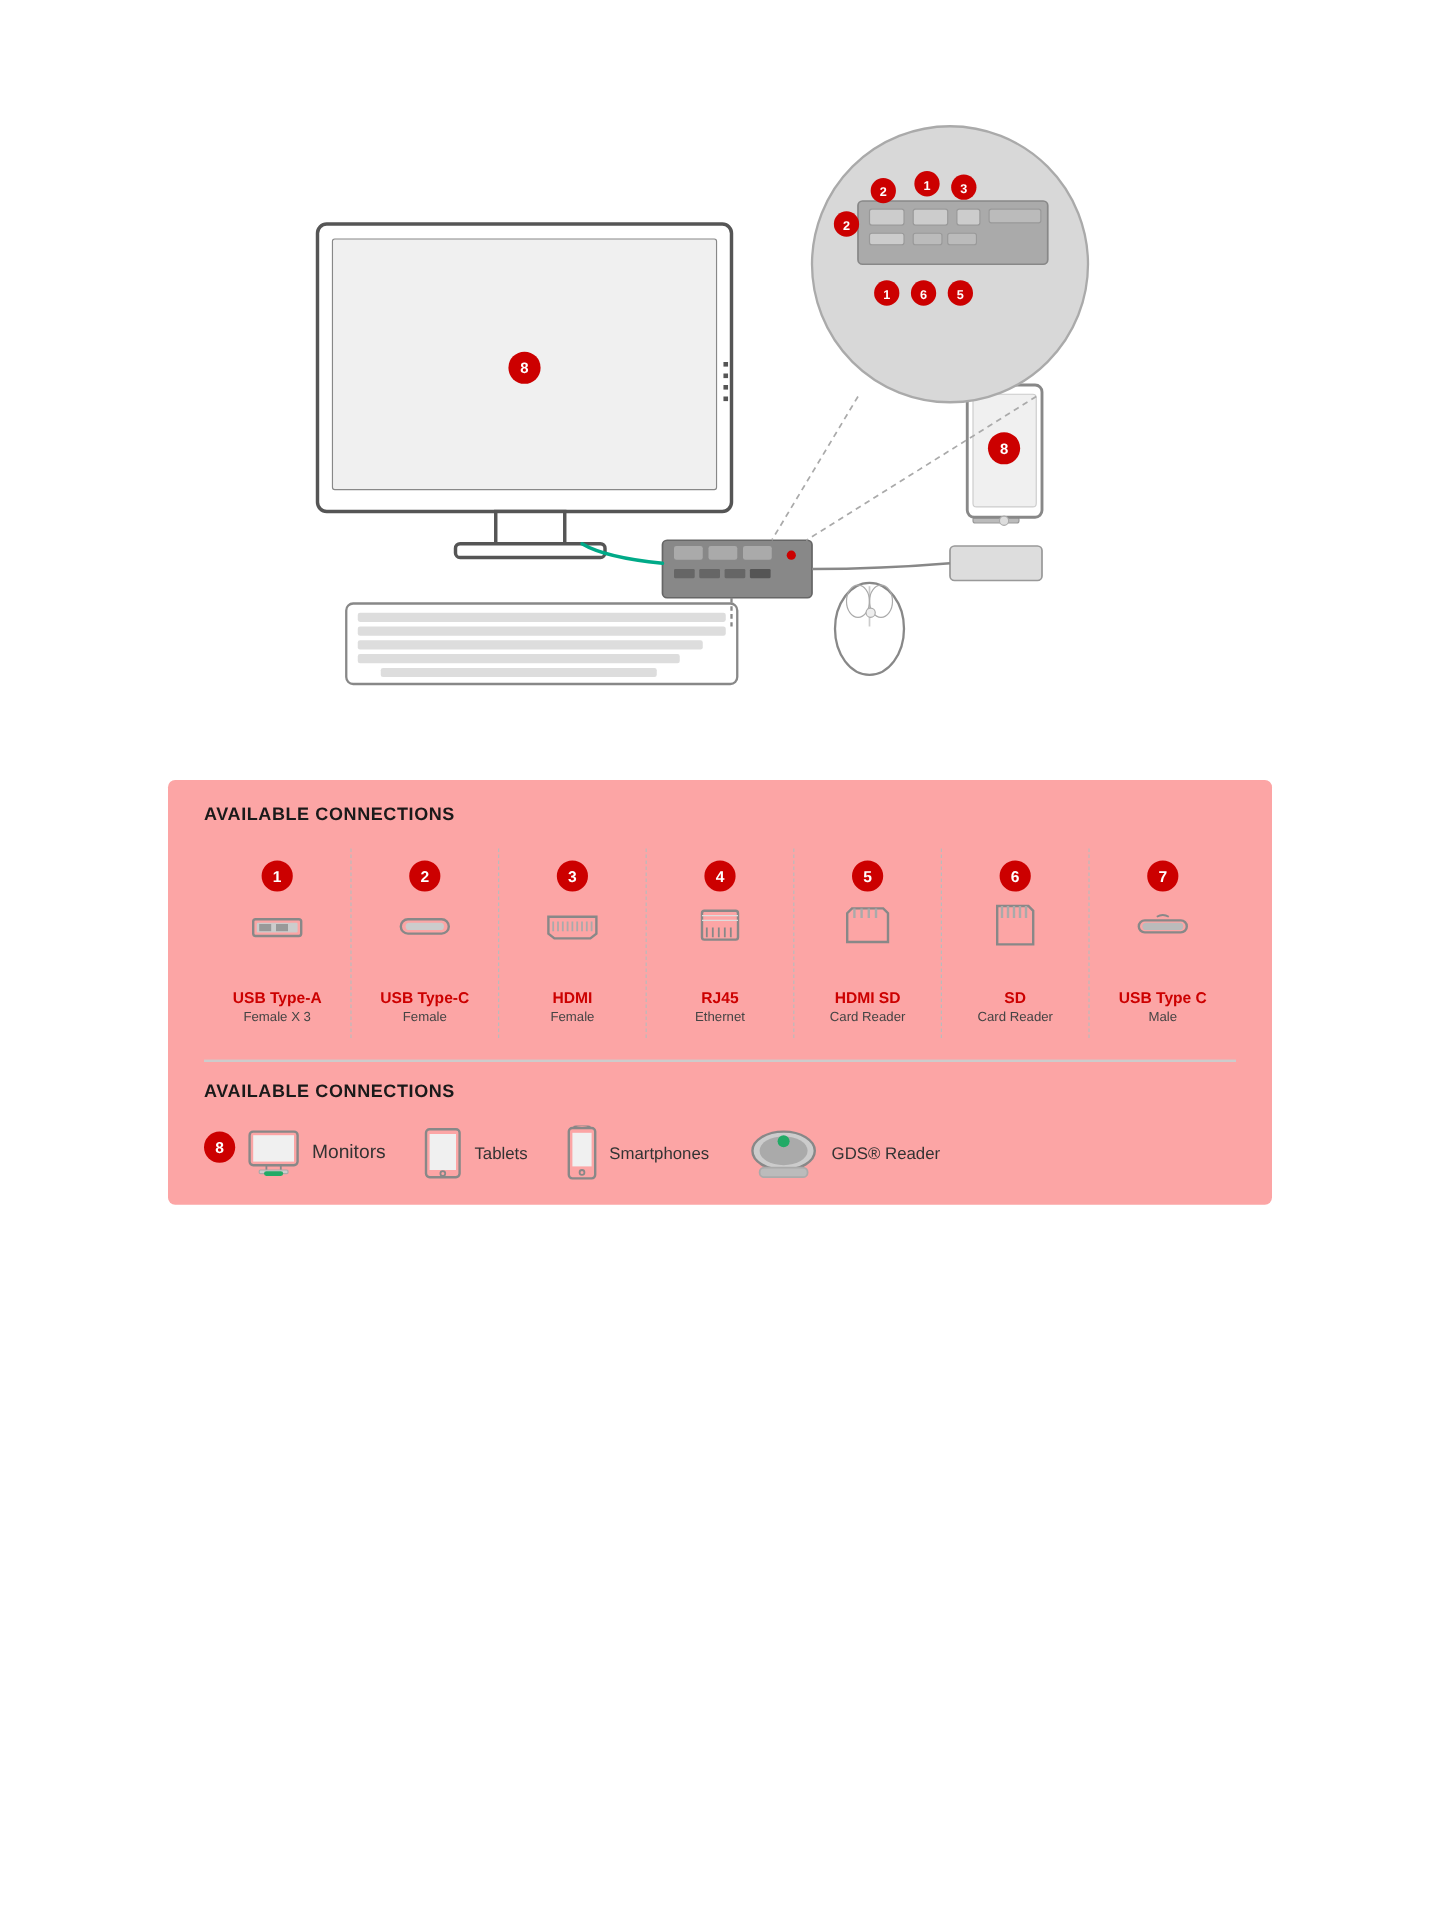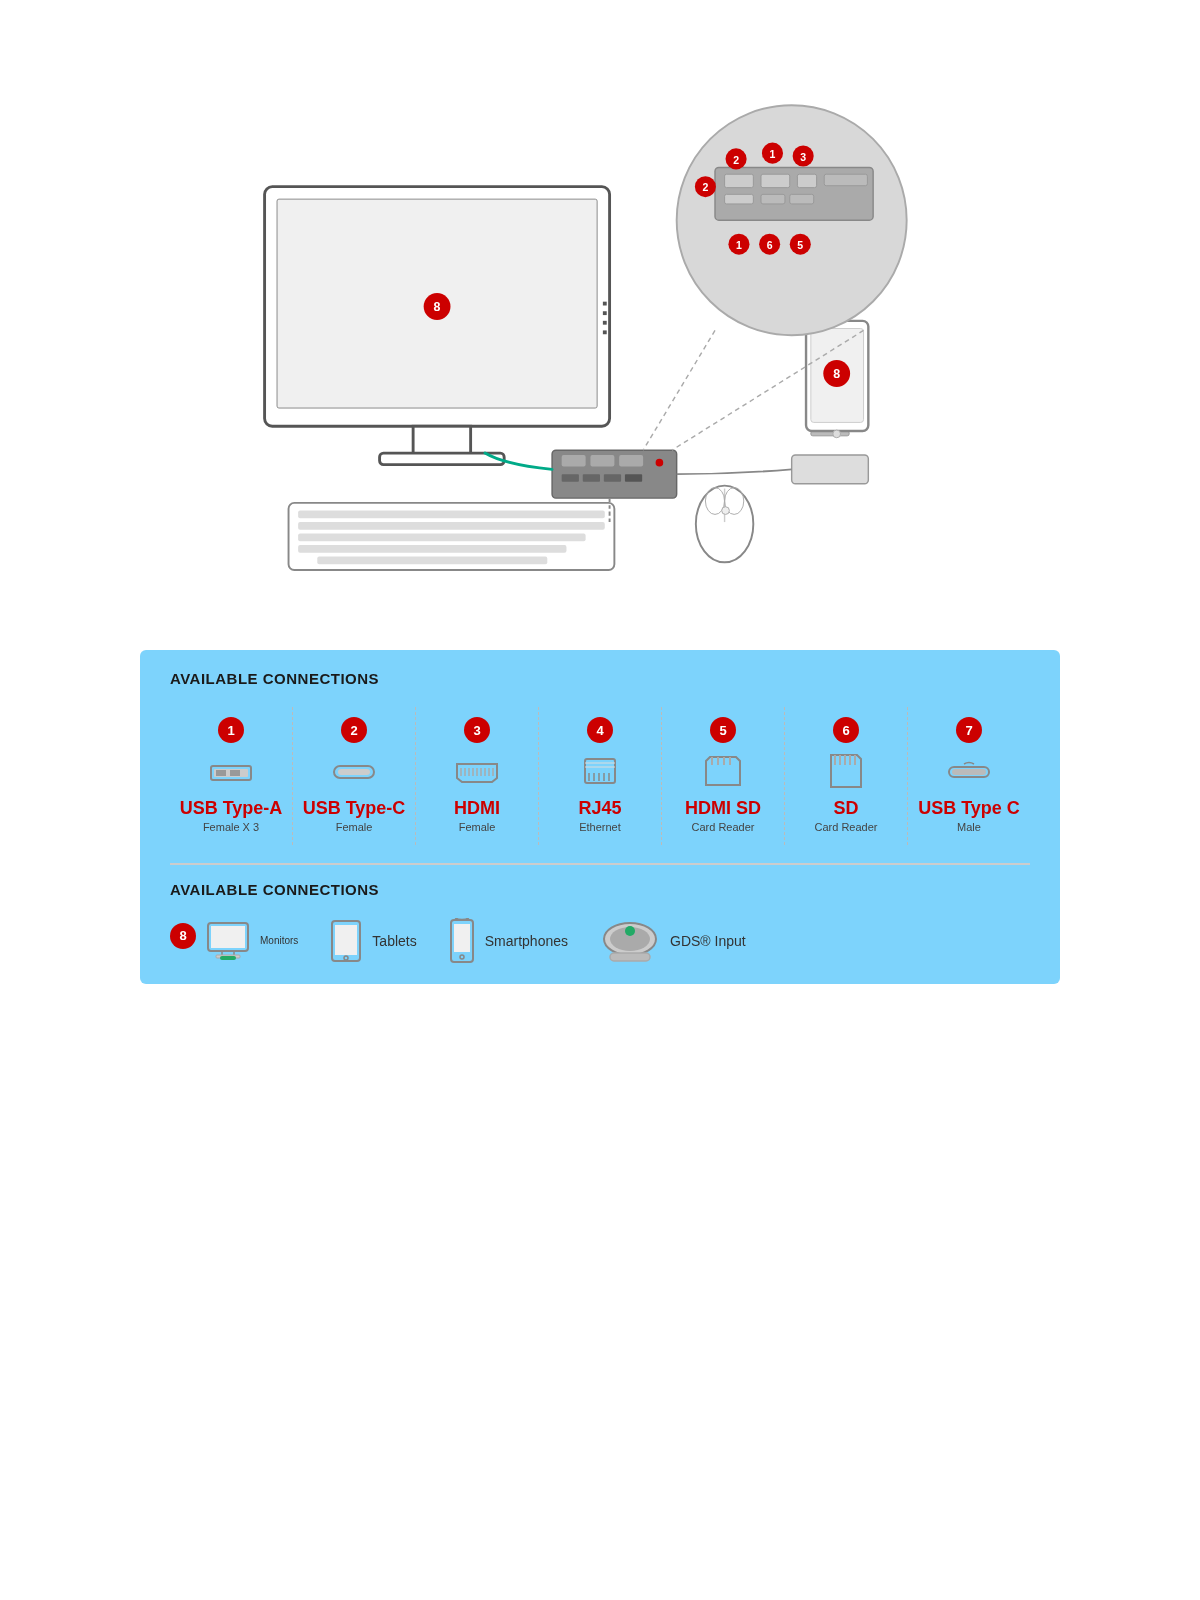--- a/index.html
+++ b/index.html
@@ -89,25 +89,26 @@
     .conn-icon {
       width: 50px;
       height: 36px;
       display: flex;
       align-items: center;
       justify-content: center;
       margin-bottom: 8px;
     }
 
     .conn-label-main {
-      font-size: 18px;
+      font-size: 13px;
       font-weight: 700;
       color: #cc0000;
       text-align: right;
       line-height: 1.3;
+      margin-top: 27px;
     }
 
     .conn-label-sub {
       font-size: 11px;
       color: #444;
       text-align: right;
       line-height: 1.3;
     }
   </style>
 </head>
@@ -206,21 +207,21 @@
       <text x="657" y="185" text-anchor="middle" fill="white" font-size="11" font-weight="700">6</text>
       <circle cx="689" cy="180" r="11" fill="#cc0000"></circle>
       <text x="689" y="185" text-anchor="middle" fill="white" font-size="11" font-weight="700">5</text>
 
       <line x1="600" y1="270" x2="525" y2="395" stroke="#aaa" stroke-width="1.5" stroke-dasharray="5,4"></line>
       <line x1="755" y1="270" x2="555" y2="395" stroke="#aaa" stroke-width="1.5" stroke-dasharray="5,4"></line>
 
     </svg>
   </div>
 
-  <div style="width:100%; background:#7dd3fc; border-radius:6px; padding: 20px 30px 20px;">
+  <div style="width:100%; background:#fca5a5; border-radius:6px; padding: 20px 30px 20px;">
 
     <div class="connections-title">AVAILABLE CONNECTIONS</div>
 
     <div class="connections-row">
 
       <div class="connection-item">
         <div class="badge-num">1</div>
         <div class="conn-icon">
           <svg viewBox="0 0 50 30" width="50" height="30">
             <rect x="5" y="10" width="40" height="14" rx="2" fill="none" stroke="#888" stroke-width="2"></rect>
@@ -339,21 +340,21 @@
       <div style="display:flex; align-items:center; gap:10px;">
         <div class="badge-num">8</div>
         <svg viewBox="0 0 44 40" width="44" height="40">
           <rect x="2" y="2" width="40" height="28" rx="3" fill="none" stroke="#888" stroke-width="2"></rect>
           <rect x="5" y="5" width="34" height="22" fill="#f0f0f0"></rect>
           <rect x="16" y="30" width="12" height="5" fill="none" stroke="#888" stroke-width="1.5"></rect>
           <rect x="10" y="34" width="24" height="3" rx="1" fill="#ccc" stroke="#aaa" stroke-width="1"></rect>
 
           <rect x="14" y="35" width="16" height="4" rx="2" fill="#22aa66"></rect>
         </svg>
-        <span style="font-size:10px; color:#333;">Monitors</span>
+        <span style="font-size:16px; color:#333;">Monitors</span>
       </div>
 
       <div style="display:flex; align-items:center; gap:10px;">
         <svg viewBox="0 0 32 44" width="32" height="44">
           <rect x="2" y="2" width="28" height="40" rx="3" fill="none" stroke="#888" stroke-width="2"></rect>
           <rect x="5" y="6" width="22" height="30" fill="#f0f0f0"></rect>
           <circle cx="16" cy="39" r="2" fill="none" stroke="#888" stroke-width="1.5"></circle>
         </svg>
         <span style="font-size:14px; color:#333;">Tablets</span>
       </div>
@@ -373,20 +374,20 @@
       <div style="display:flex; align-items:center; gap:10px;">
         <svg viewBox="0 0 60 44" width="60" height="44">
 
           <ellipse cx="30" cy="20" rx="26" ry="16" fill="#ccc" stroke="#888" stroke-width="2"></ellipse>
           <ellipse cx="30" cy="20" rx="20" ry="12" fill="#aaa"></ellipse>
 
           <circle cx="30" cy="12" r="5" fill="#22aa66"></circle>
 
           <rect x="10" y="34" width="40" height="8" rx="4" fill="#bbb" stroke="#aaa" stroke-width="1.5"></rect>
         </svg>
-        <span style="font-size:14px; color:#333;">GDS® Input</span>
+        <span style="font-size:14px; color:#333;">GDS® Reader</span>
       </div>
 
     </div>
 
   </div>
 
 </div>
 
 </body></html>

